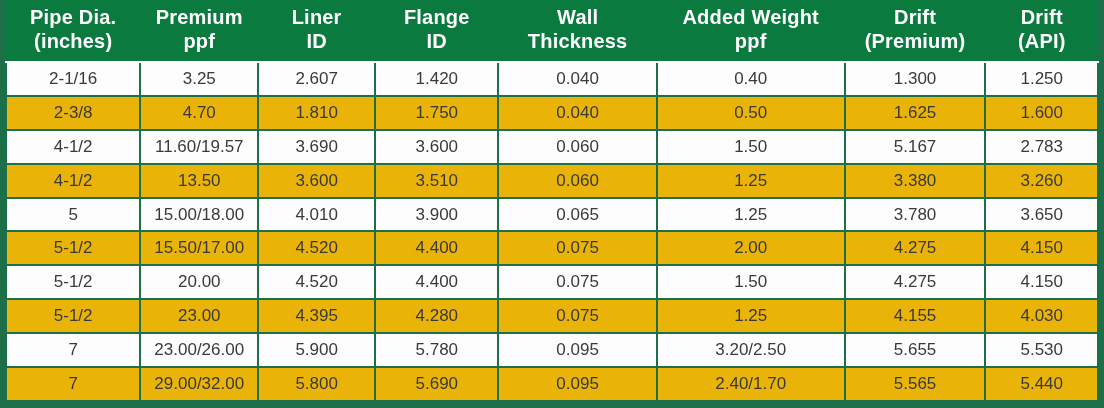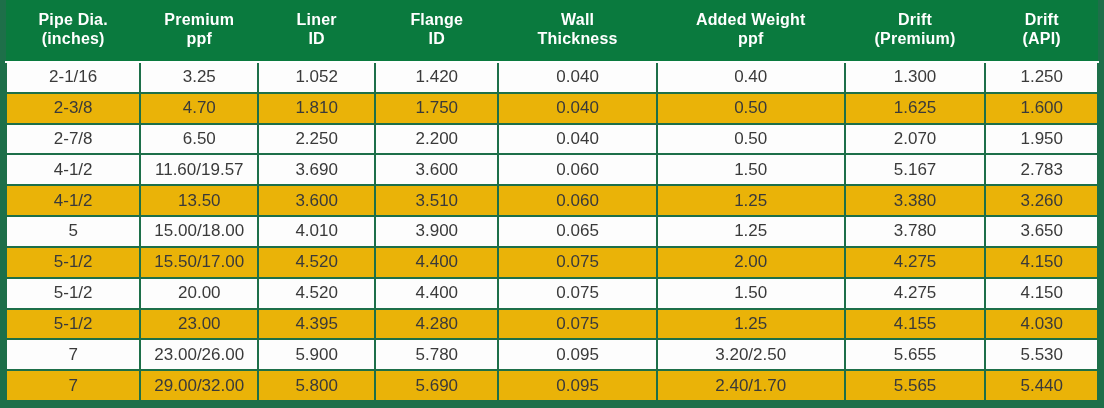--- a/index.html
+++ b/index.html
@@ -14,21 +14,21 @@
   table.spec {
     width: 100%;
     height: 100%;
     border-collapse: collapse;
     table-layout: fixed;
   }
   thead th {
     background: #0a7a3e;
     color: #ffffff;
     font-weight: 700;
-    font-size: 16px;
+    font-size: 20px;
     line-height: 1.2;
     text-align: center;
     vertical-align: middle;
     height: 52px;
     padding: 3px 2px 6px 2px;
     border: 0;
     border-bottom: 2px solid #ffffff;
     letter-spacing: 0.2px;
   }
   tbody td {
@@ -92,48 +92,38 @@
         <th>
             <span class="hline">Drift</span>
             <span class="hline">(API)</span>
           </th>
       </tr>
     </thead>
     <tbody>
       <tr>
         <td>2-1/16</td>
         <td>3.25</td>
-        <td>1.052</td>
+        <td>2.607</td>
         <td>1.420</td>
         <td>0.040</td>
         <td>0.40</td>
         <td>1.300</td>
         <td>1.250</td>
       </tr>
       <tr class="alt">
         <td>2-3/8</td>
         <td>4.70</td>
         <td>1.810</td>
         <td>1.750</td>
         <td>0.040</td>
         <td>0.50</td>
         <td>1.625</td>
         <td>1.600</td>
       </tr>
       <tr>
-        <td>2-7/8</td>
-        <td>6.50</td>
-        <td>2.250</td>
-        <td>2.200</td>
-        <td>0.040</td>
-        <td>0.50</td>
-        <td>2.070</td>
-        <td>1.950</td>
-      </tr>
-      <tr>
         <td>4-1/2</td>
         <td>11.60/19.57</td>
         <td>3.690</td>
         <td>3.600</td>
         <td>0.060</td>
         <td>1.50</td>
         <td>5.167</td>
         <td>2.783</td>
       </tr>
       <tr class="alt">

